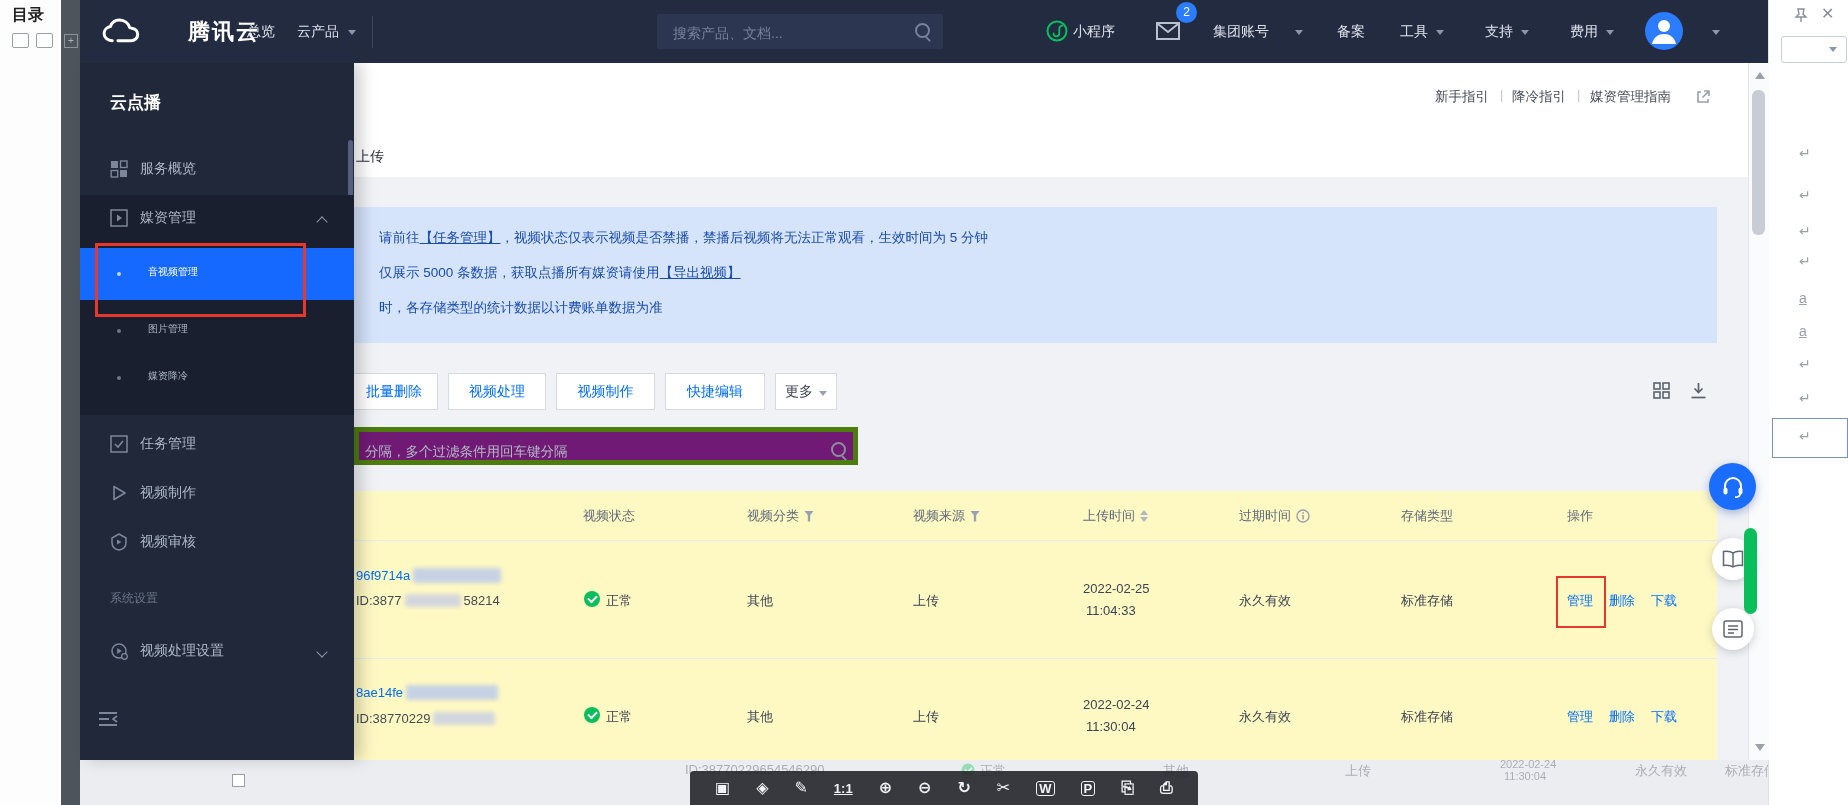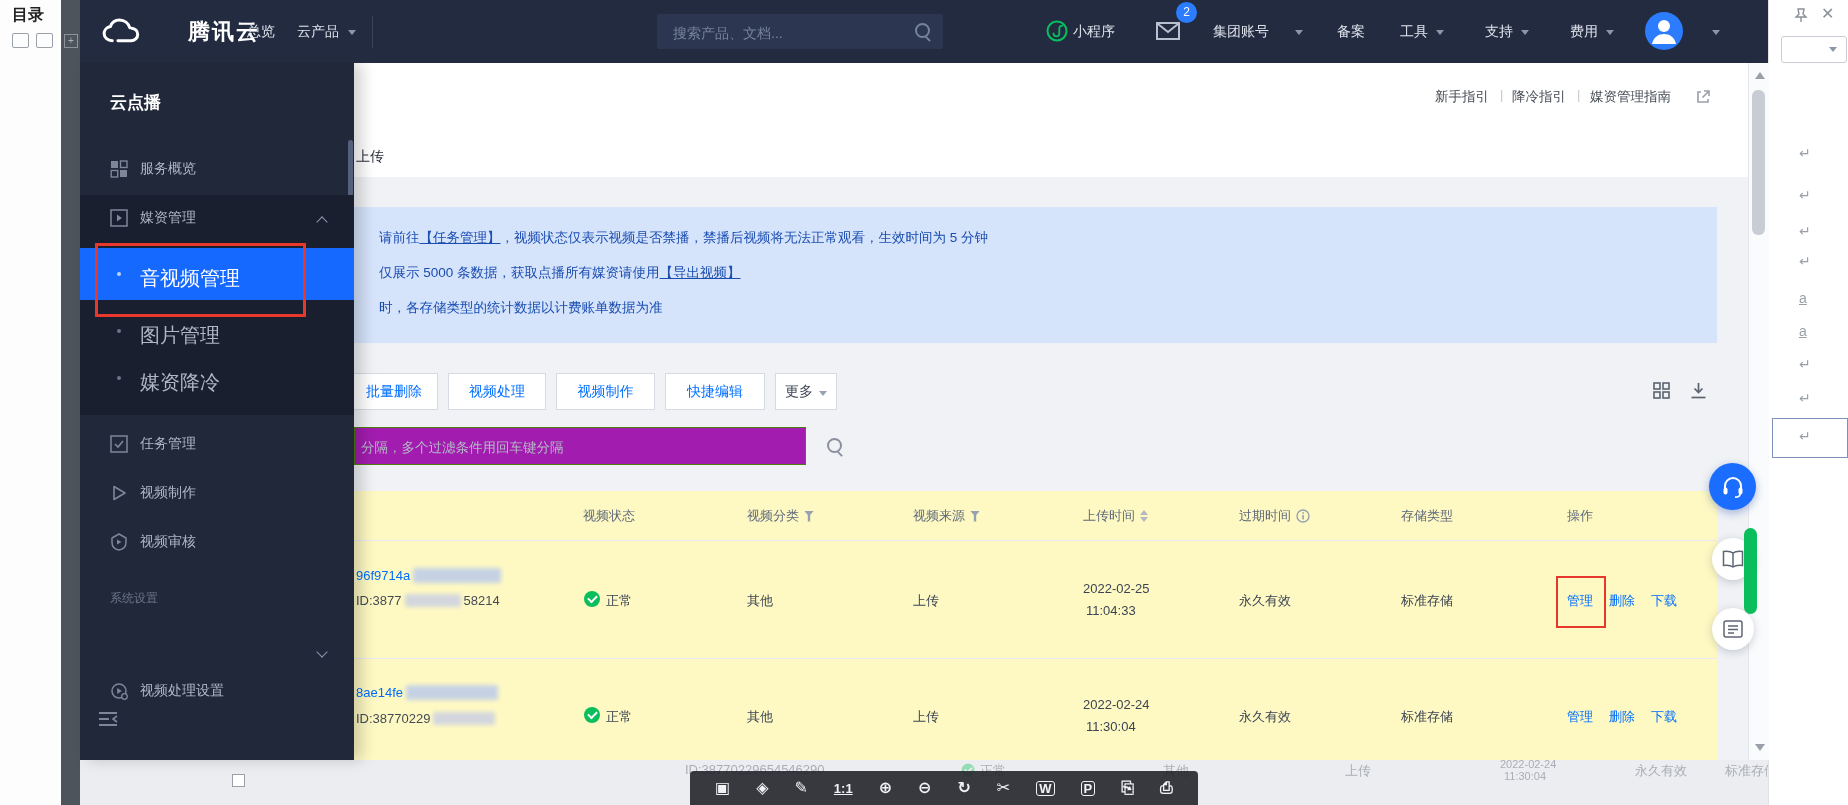--- a/index.html
+++ b/index.html
@@ -47,21 +47,21 @@
   #nav-search input::placeholder{color:#76839c;}
   .mag{position:absolute;width:11px;height:11px;border:2px solid #76839c;border-radius:50%;}
   .mag::after{content:"";position:absolute;left:10px;top:11px;width:2px;height:6px;background:#76839c;transform:rotate(-45deg);}
   .badge{position:absolute;left:1096px;top:2px;width:21px;height:21px;border-radius:50%;background:#2b7cff;
          color:#fff;font-size:12px;text-align:center;line-height:21px;}
   .avatar{position:absolute;left:1565px;top:12px;width:38px;height:38px;border-radius:50%;background:#2b7cff;}
 
   #sidebar{left:80px;top:63px;width:274px;height:697px;background:#20283a;z-index:5;box-shadow:8px 0 14px rgba(0,0,0,.18);}
   .sb-title{left:30px;top:28px;font-size:17px;font-weight:bold;color:#fff;}
   .sb-item{position:absolute;left:30px;height:20px;display:flex;align-items:center;gap:12px;color:#aeb7c6;font-size:14px;}
-  .sb-sub{position:absolute;left:60px;color:#aeb7c6;font-size:20px;}
+  .sb-sub{position:absolute;left:68px;color:#aeb7c6;font-size:10px;}
   .sb-dot{position:absolute;left:37px;width:4px;height:4px;border-radius:50%;background:#6c7688;}
   .sb-group-bg{position:absolute;left:0;top:132px;width:274px;height:220px;background:#191f2e;}
   .sb-active{position:absolute;left:0;top:185px;width:274px;height:52px;background:#1569ff;}
   .sb-active .sb-sub{color:#fff;}
   .sb-active .sb-dot{background:#bcd2ff;}
   .sb-section{position:absolute;left:30px;color:#6d7789;font-size:12px;}
   .chev{position:absolute;width:7px;height:7px;border-right:1.6px solid #8c96ab;border-bottom:1.6px solid #8c96ab;}
   .chev.up{transform:rotate(-135deg);}
   .chev.down{transform:rotate(45deg);}
   .sb-scroll{position:absolute;left:268px;top:77px;width:5px;height:56px;background:#55617c;border-radius:3px;}
@@ -77,21 +77,21 @@
   .bn-line{position:absolute;left:2px;margin-left:23px;}
   .bn-link{text-decoration:underline;}
 
   .btn{position:absolute;top:310px;height:37px;background:#fff;border:1px solid #d6dbe3;box-sizing:border-box;
        color:#006eff;font-size:14px;text-align:center;line-height:35px;}
   .btn.more{color:#3c4453;}
   .btn.more .tri{border-top-color:#98a1b3;margin-left:6px;}
 
   .view-icon{position:absolute;top:319px;}
 
-  #filter-box{position:absolute;left:0;top:364px;width:452px;height:38px;background:#a21caf;border:1px solid #4d7c0f;box-sizing:border-box;}
+  #filter-box{position:absolute;left:0;top:364px;width:504px;height:38px;background:#701a75;border:5px solid #4d7c0f;box-sizing:border-box;}
   #filter-box input{position:absolute;left:4px;top:0;width:440px;height:36px;border:none;outline:none;background:transparent;
                     color:#b4bac6;font-size:13.5px;font-family:inherit;}
   #filter-box input::placeholder{color:#b4bac6;}
   #filter-box .mag{left:472px;top:10px;border-color:#8a909e;}
   #filter-box .mag::after{background:#8a909e;}
 
   #table-card{position:absolute;left:0;top:428px;width:1363px;height:279px;background:#fef9c3;}
   .th{position:absolute;top:16px;font-size:13px;color:#5f6a7a;display:flex;align-items:center;gap:5px;}
   .funnel{width:10px;height:11px;background:#98a1b3;clip-path:polygon(0 0,100% 0,62% 42%,62% 100%,38% 100%,38% 42%);}
   .sort{display:inline-flex;flex-direction:column;gap:2px;}
@@ -357,21 +357,21 @@
     <div class="sb-item" style="top:469px;">
       <svg width="18" height="18" viewBox="0 0 18 18">
         <path d="M9 1l7 4v4.5c0 4-3 6.8-7 7.5-4-.7-7-3.5-7-7.5V5z" fill="none" stroke="#7d8799" stroke-width="1.5" stroke-linejoin="round"></path>
         <path d="M7 6.5l4.5 2.5L7 11.5z" fill="#7d8799"></path>
       </svg>
       <span>视频审核</span>
     </div>
 
     <div class="sb-section" style="top:527px;">系统设置</div>
 
-    <div class="sb-item" style="top:578px;margin-top:40px;">
+    <div class="sb-item" style="top:578px;">
       <svg width="18" height="18" viewBox="0 0 18 18">
         <circle cx="9" cy="9" r="7" fill="none" stroke="#7d8799" stroke-width="1.5"></circle>
         <path d="M7.2 6l4.6 3-4.6 3z" fill="#7d8799"></path>
         <circle cx="14.5" cy="14.5" r="2.8" fill="#20283a" stroke="#7d8799" stroke-width="1.3"></circle>
       </svg>
       <span>视频处理设置</span>
     </div>
     <span class="chev down" style="left:238px;top:585px;"></span>
 
     <svg class="abs" style="left:18px;top:648px;" width="20" height="16" viewBox="0 0 20 16">

